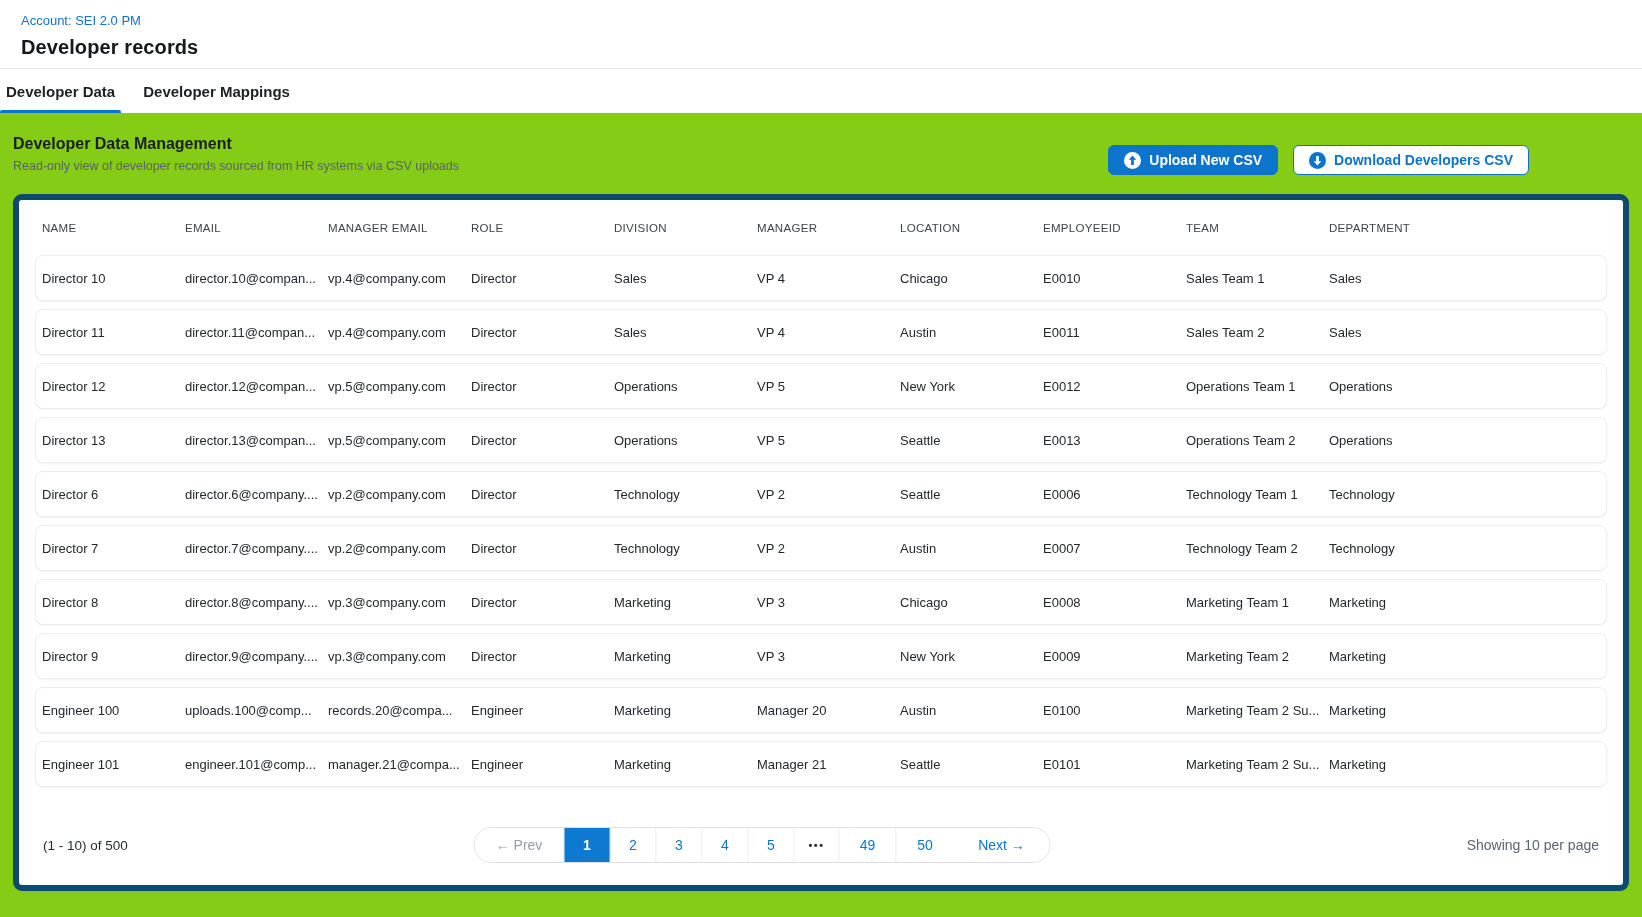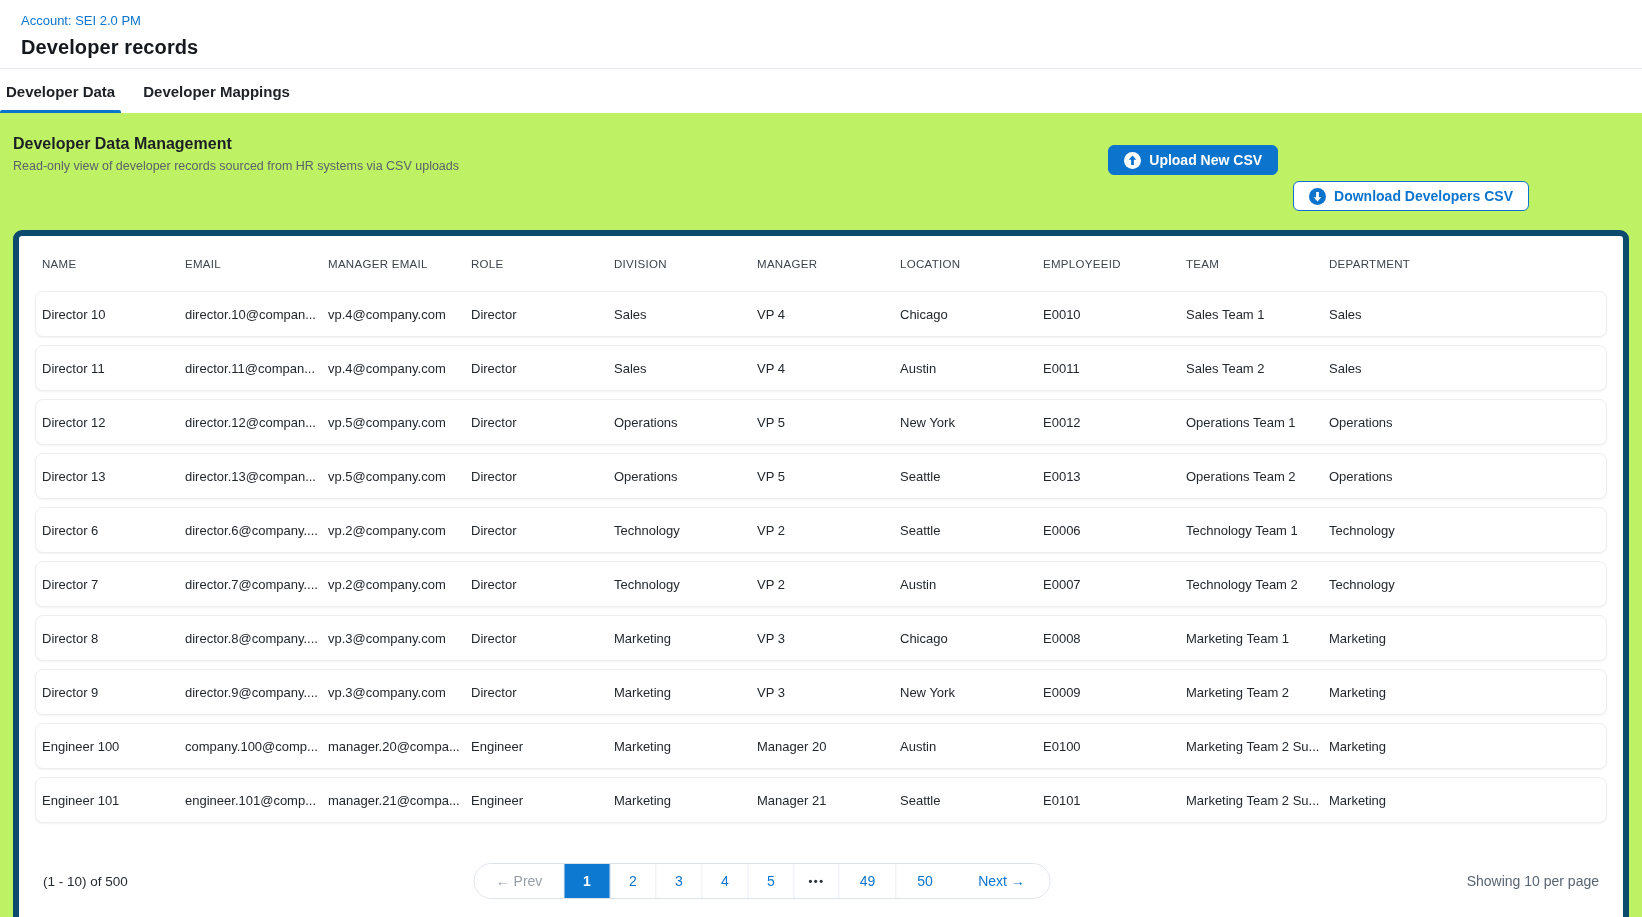--- a/index.html
+++ b/index.html
@@ -11,28 +11,28 @@
   }
   
   .top-header { height:69px; padding:11px 3px 0 21px; background:#fff; border-bottom:1px solid #e4e7eb; }
   .account-link { font-size:13px; color:#0d74ce; font-weight:500; cursor:pointer; display:inline-block; }
   .page-title { font-size:20px; font-weight:700; color:#15181c; margin-top:7px; letter-spacing:.1px; }
   
   .tab-bar { height:44px; background:#fff; display:flex; align-items:stretch; padding-left:4px; gap:24px; }
   .tab { position:relative; display:flex; align-items:center; font-size:15px; font-weight:700; color:#1d2126; cursor:pointer; padding:0 2px; }
   .tab.active::after { content:""; position:absolute; left:-4px; right:-4px; bottom:0; height:3px; background:#0d74ce; border-radius:2px 2px 0 0; }
   
-  .content { background:#bef264; height:804px; padding:22px 13px 0 13px; }
+  .content { background:#84cc16; height:804px; padding:22px 13px 0 13px; }
   .section-head { display:flex; justify-content:space-between; align-items:flex-start; padding-left:0; margin-bottom:19px; }
   .section-title { font-size:16px; font-weight:700; color:#1b1f24; }
   .section-subtitle { font-size:12.5px; color:#5b626a; margin-top:6px; }
   .head-actions { display:flex; gap:15px; margin-top:10px; margin-right:100px; }
   .btn { height:30px; display:inline-flex; align-items:center; gap:8px; padding:0 15px; border-radius:6px; font-size:14px; font-weight:700; font-family:inherit; cursor:pointer; white-space:nowrap; }
   .btn-primary { background:#0d74ce; border:1px solid #0d74ce; color:#fff; }
-  .btn-outline { background:#fff; border:1.5px solid #0d74ce; color:#0d74ce;margin-top:36px; }
+  .btn-outline { background:#fff; border:1.5px solid #0d74ce; color:#0d74ce; }
   .btn svg { display:block; }
   
   .table-card { position:relative; background:#fff; border:6px solid #0c4a6e; border-radius:9px; height:697px; box-shadow:0 1px 2px rgba(16,24,40,.03); }
   .grid-cols { display:grid; grid-template-columns:repeat(9,143px) 1fr; align-items:center; }
   .table-header-row { height:55px; padding-left:23px; }
   .col { font-size:11.5px; font-weight:500; color:#3d444c; letter-spacing:.3px; text-transform:uppercase; white-space:nowrap; overflow:hidden; }
   .table-rows { display:flex; flex-direction:column; gap:8px; padding:0 16px; }
   .row-card { height:46px; background:#fff; border:1px solid #eceef1; border-radius:8px; box-shadow:0 1px 2px rgba(16,24,40,.05); padding-left:6px; }
   .cell { font-size:13px; color:#23282e; white-space:nowrap; overflow:hidden; padding-right:10px; }
   
@@ -195,22 +195,22 @@
           <div class="cell">Director</div>
           <div class="cell">Marketing</div>
           <div class="cell">VP 3</div>
           <div class="cell">New York</div>
           <div class="cell">E0009</div>
           <div class="cell">Marketing Team 2</div>
           <div class="cell">Marketing</div>
         </div>
         <div class="row-card grid-cols">
           <div class="cell">Engineer 100</div>
-          <div class="cell">company.100@comp...</div>
-          <div class="cell">manager.20@compa...</div>
+          <div class="cell">uploads.100@comp...</div>
+          <div class="cell">records.20@compa...</div>
           <div class="cell">Engineer</div>
           <div class="cell">Marketing</div>
           <div class="cell">Manager 20</div>
           <div class="cell">Austin</div>
           <div class="cell">E0100</div>
           <div class="cell">Marketing Team 2 Su...</div>
           <div class="cell">Marketing</div>
         </div>
         <div class="row-card grid-cols">
           <div class="cell">Engineer 101</div>

